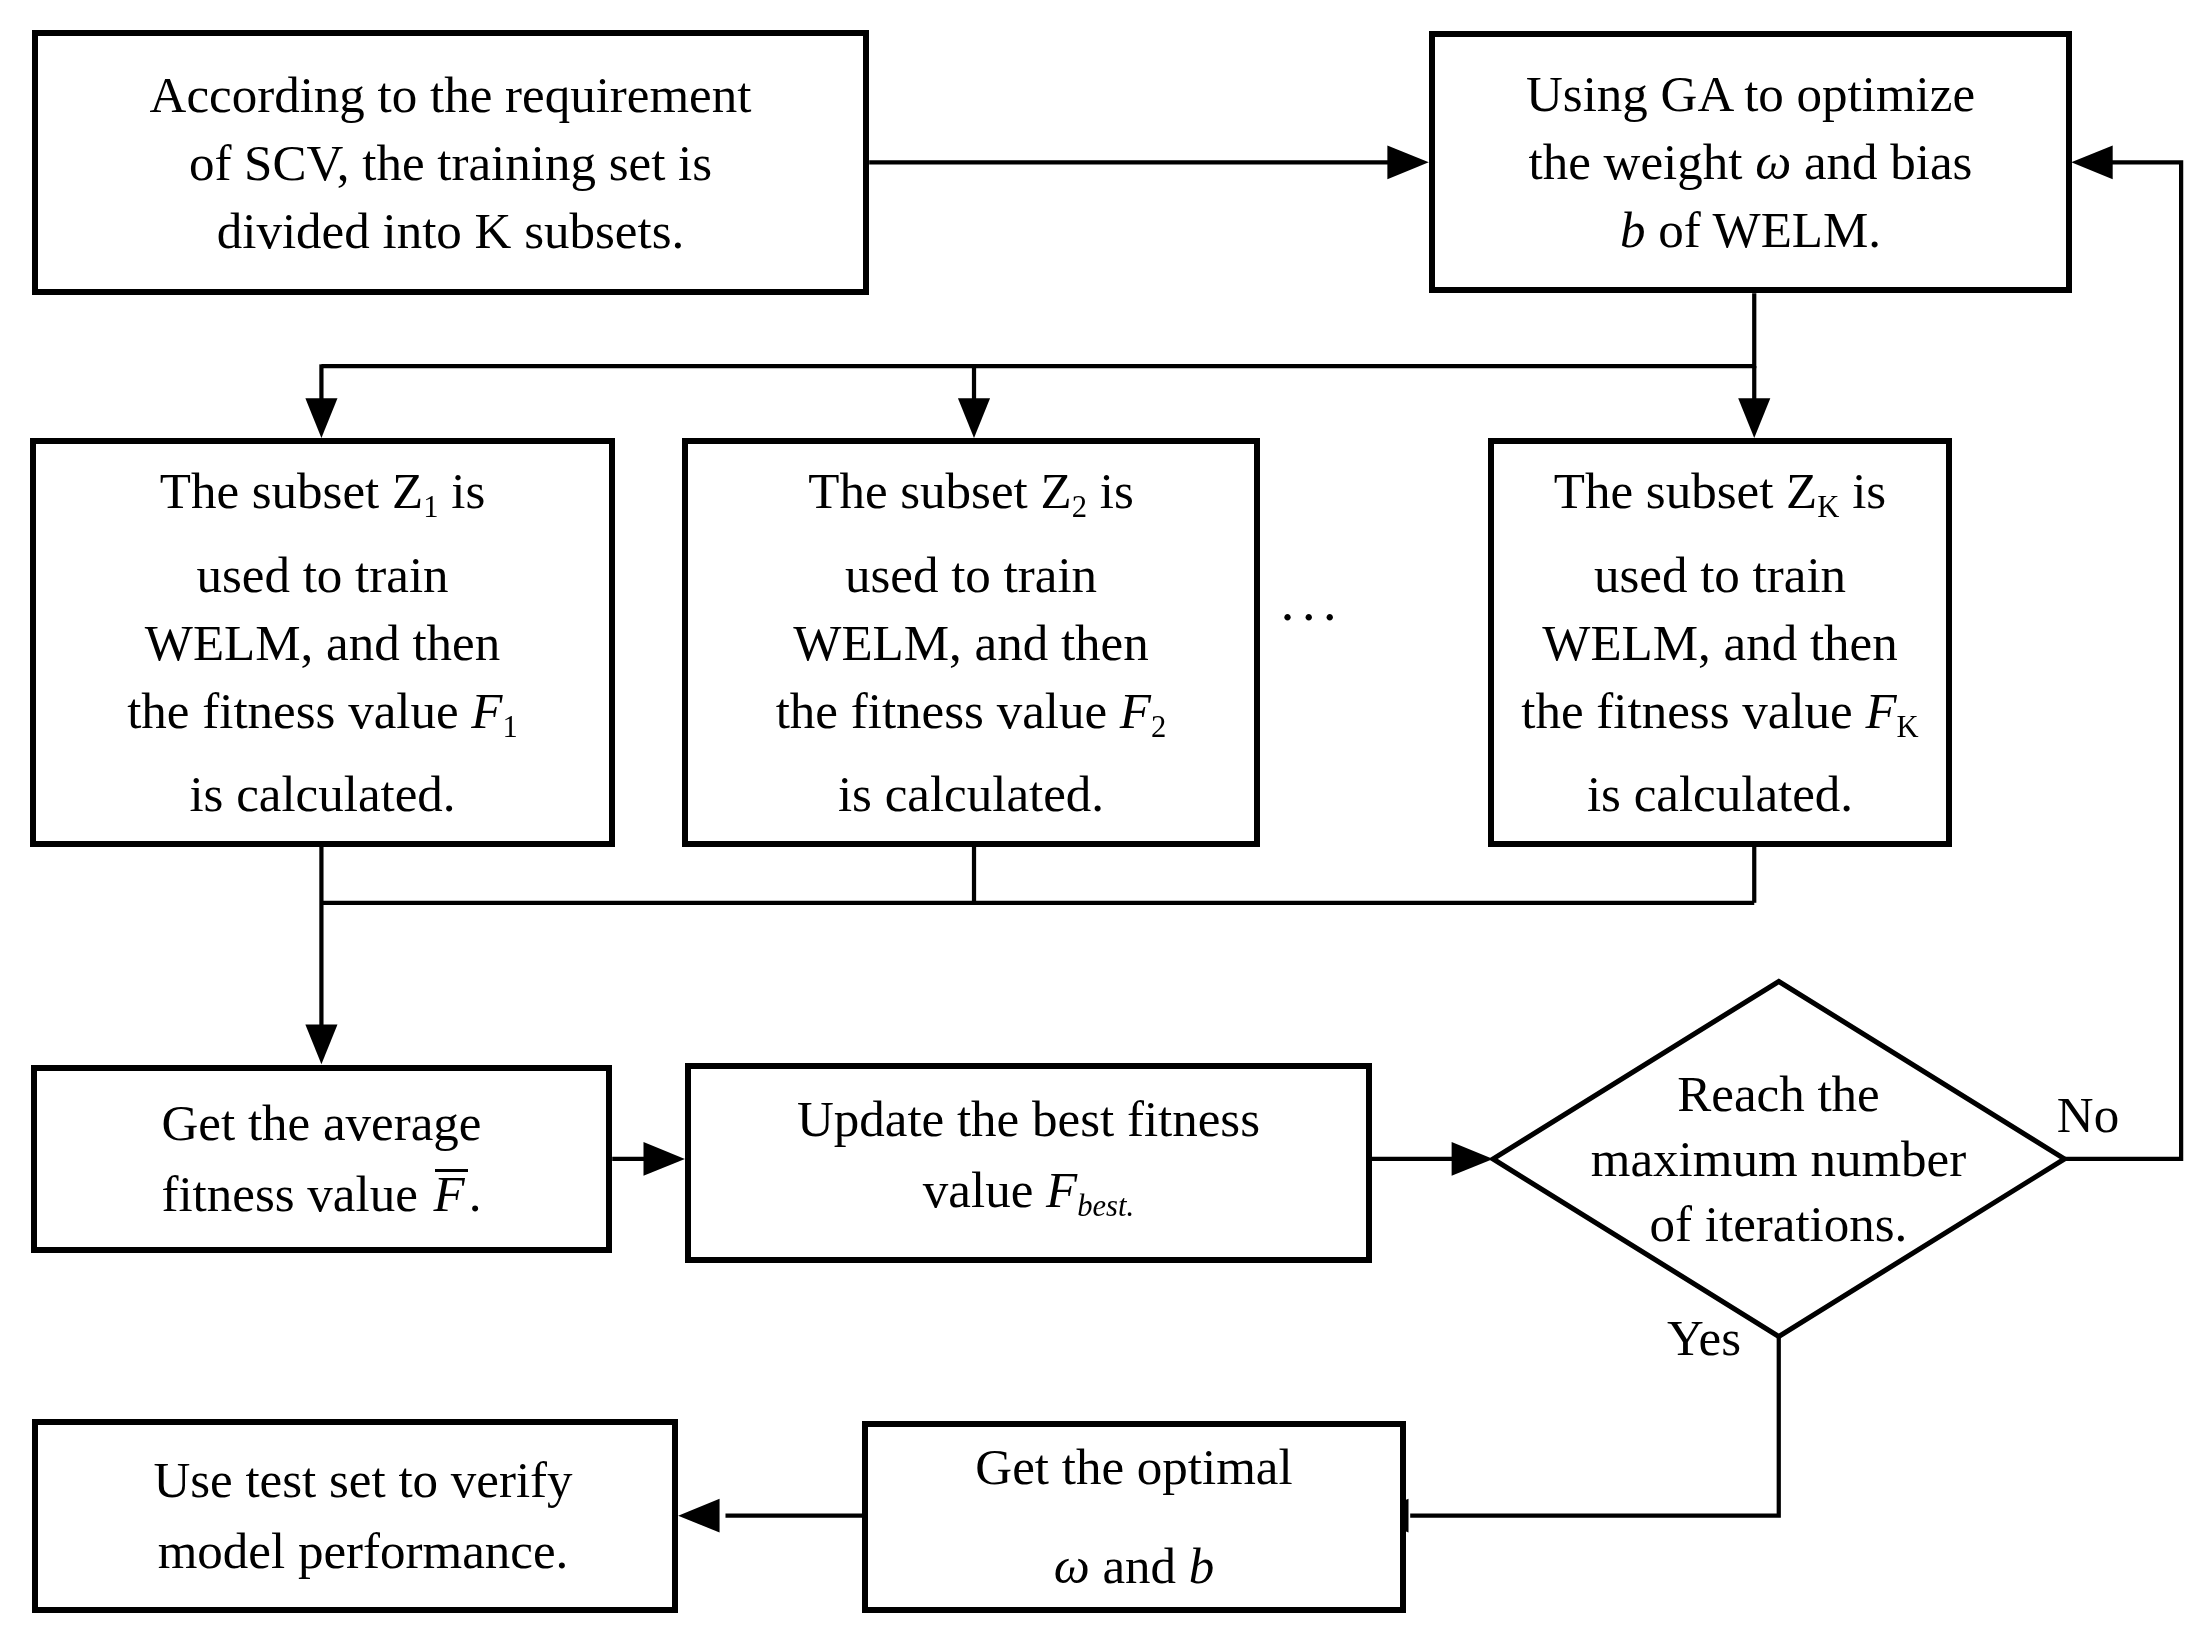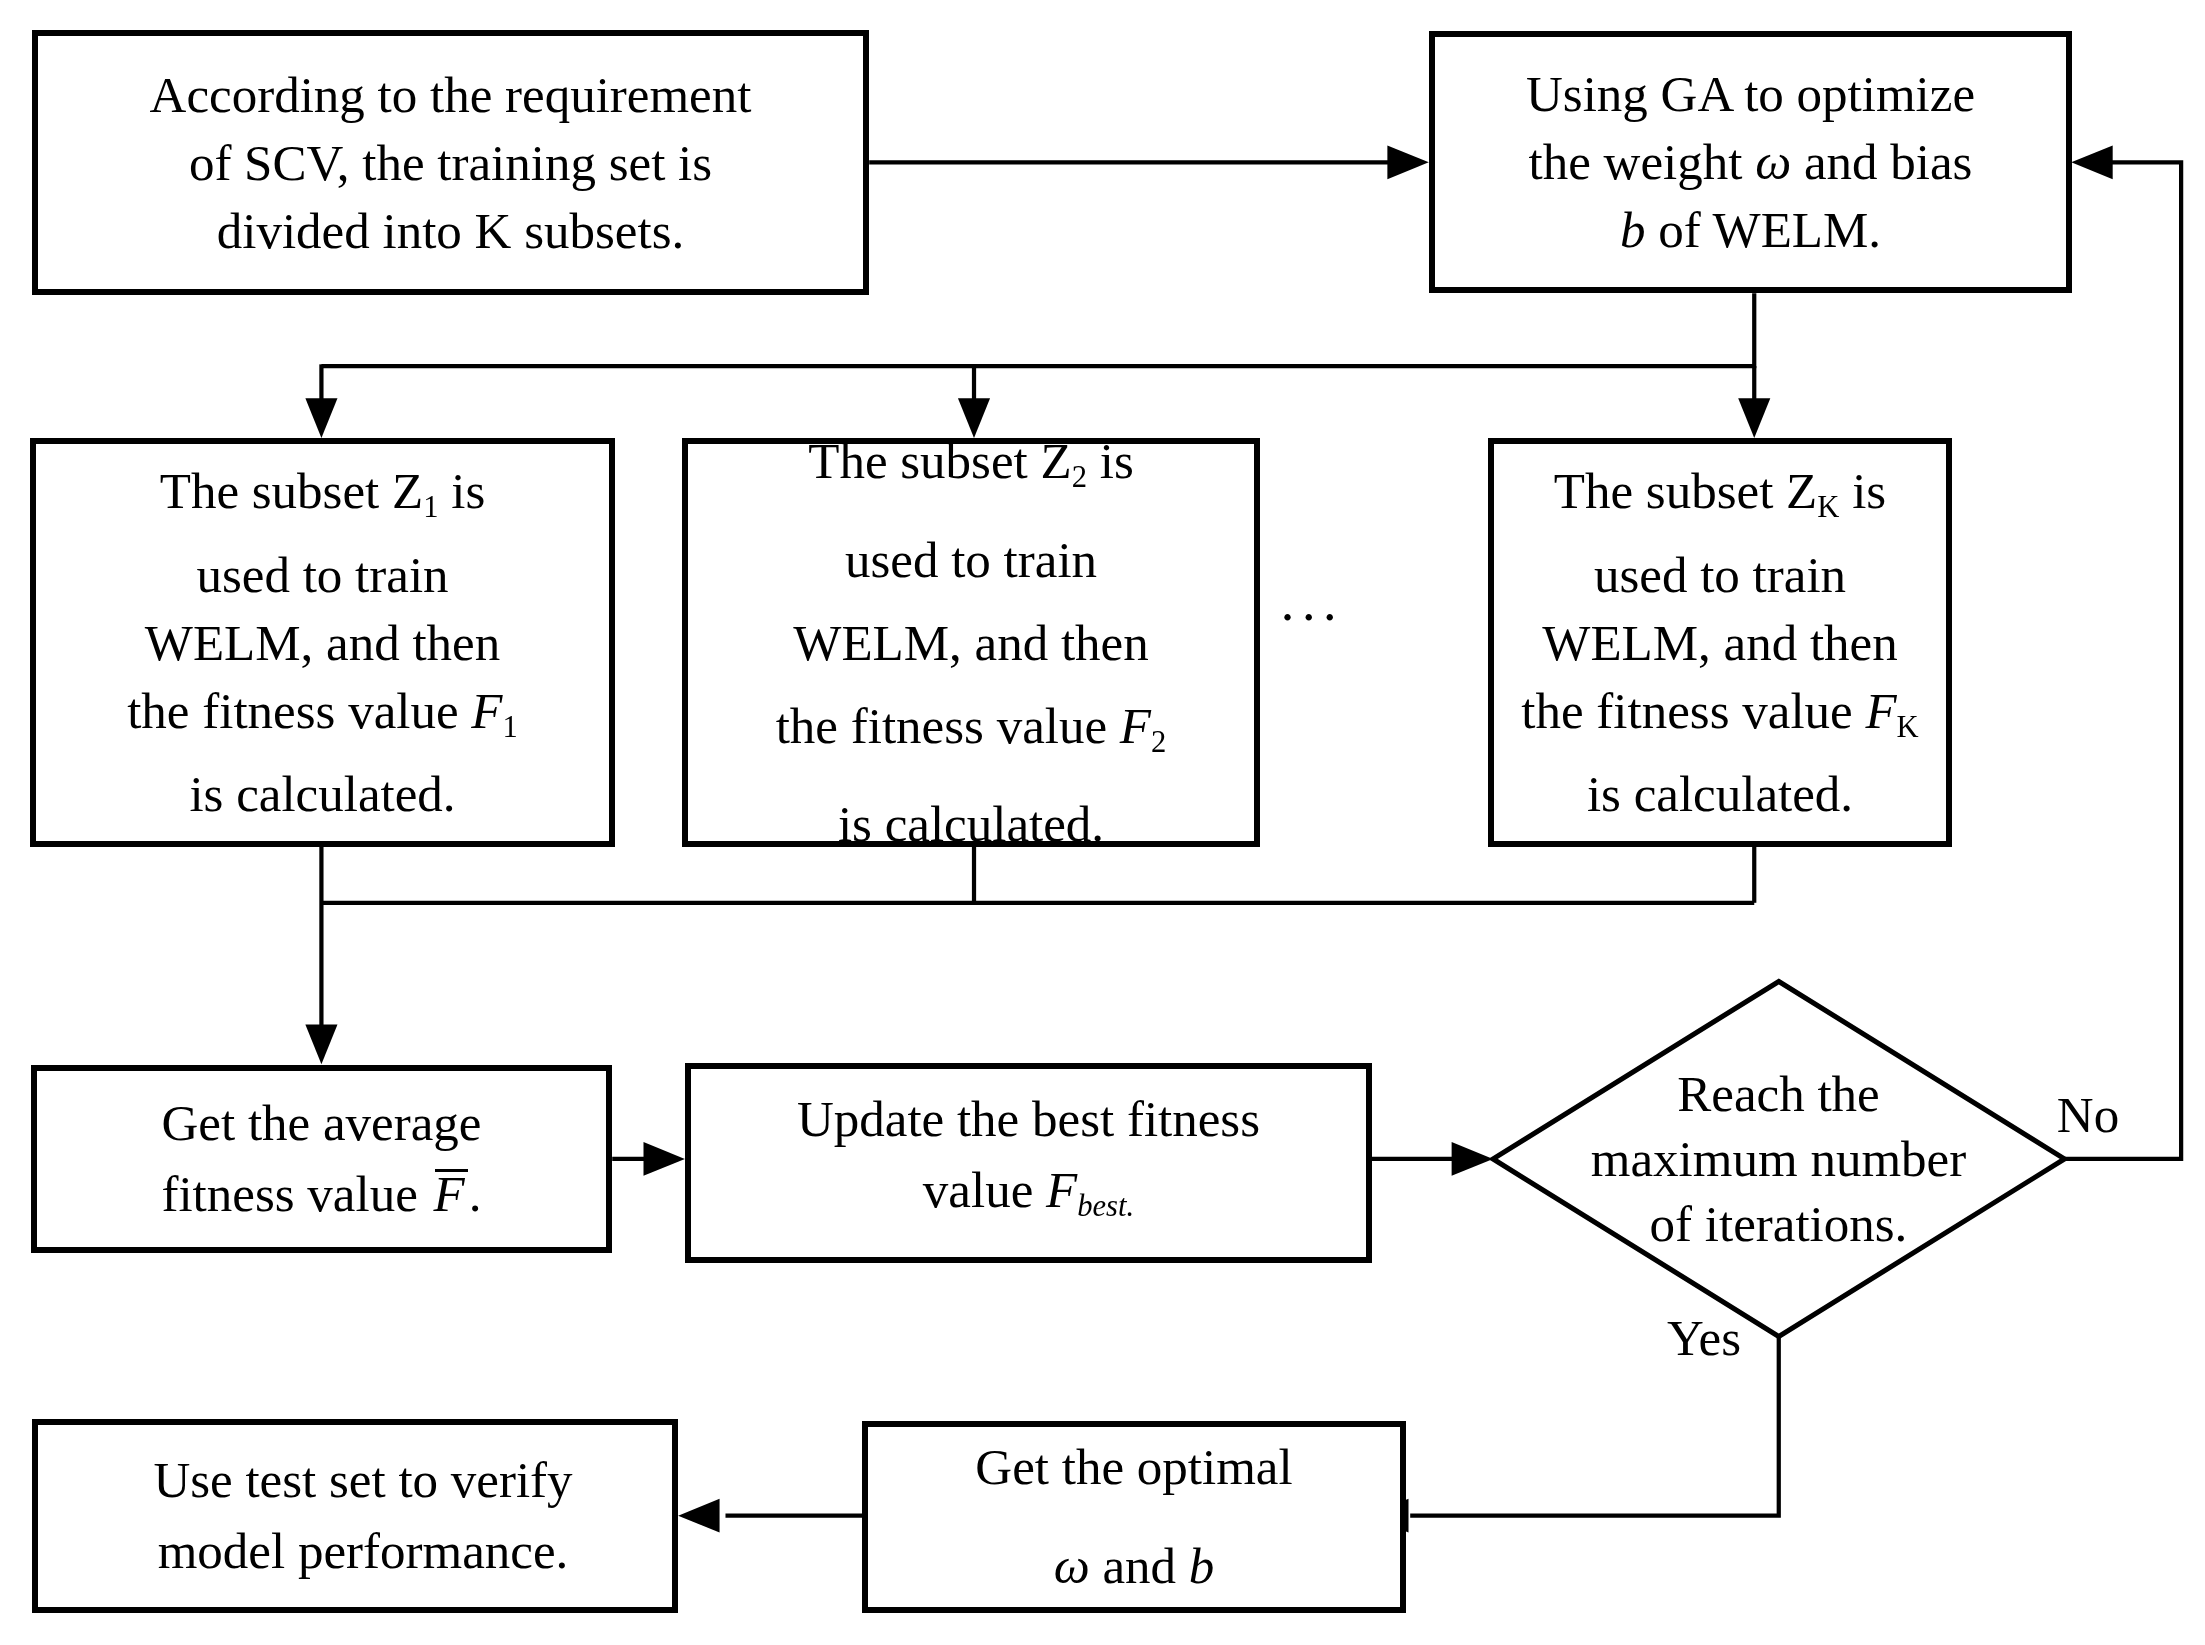--- a/index.html
+++ b/index.html
@@ -62,21 +62,21 @@
   .s-bar::before{
     content:"";
     position:absolute;
     left:0.08em;right:0.02em;top:0.05em;
     border-top:0.075em solid #000;
   }
   
   #node-split-training{left:32px;top:30px;width:837px;height:265px;}
   #node-ga-optimize{left:1429px;top:31px;width:643px;height:262px;}
   #node-subset-1{left:30px;top:438px;width:585px;height:409px;}
-  #node-subset-2{left:682px;top:438px;width:578px;height:409px;gap:15px;}
+  #node-subset-2{left:682px;top:438px;width:578px;height:409px;}
   #node-subset-k{left:1488px;top:438px;width:464px;height:409px;}
   #node-average-fitness{left:31px;top:1065px;width:581px;height:188px;line-height:71px;}
   #node-update-best{left:685px;top:1063px;width:687px;height:200px;line-height:71px;}
   #node-get-optimal{left:862px;top:1421px;width:544px;height:192px;line-height:71px;gap:28px;}
   #node-verify-model{left:32px;top:1419px;width:646px;height:194px;line-height:71px;padding-left:16px;}
   #decision-text{left:1552px;top:1062px;width:453px;height:194px;}
   #label-no{left:2029px;top:1087px;width:118px;height:56px;}
   #label-yes{left:1645px;top:1308px;width:118px;height:61px;}
   #ellipsis-label{left:1264px;top:554px;width:97px;height:97px;}
 </style>

